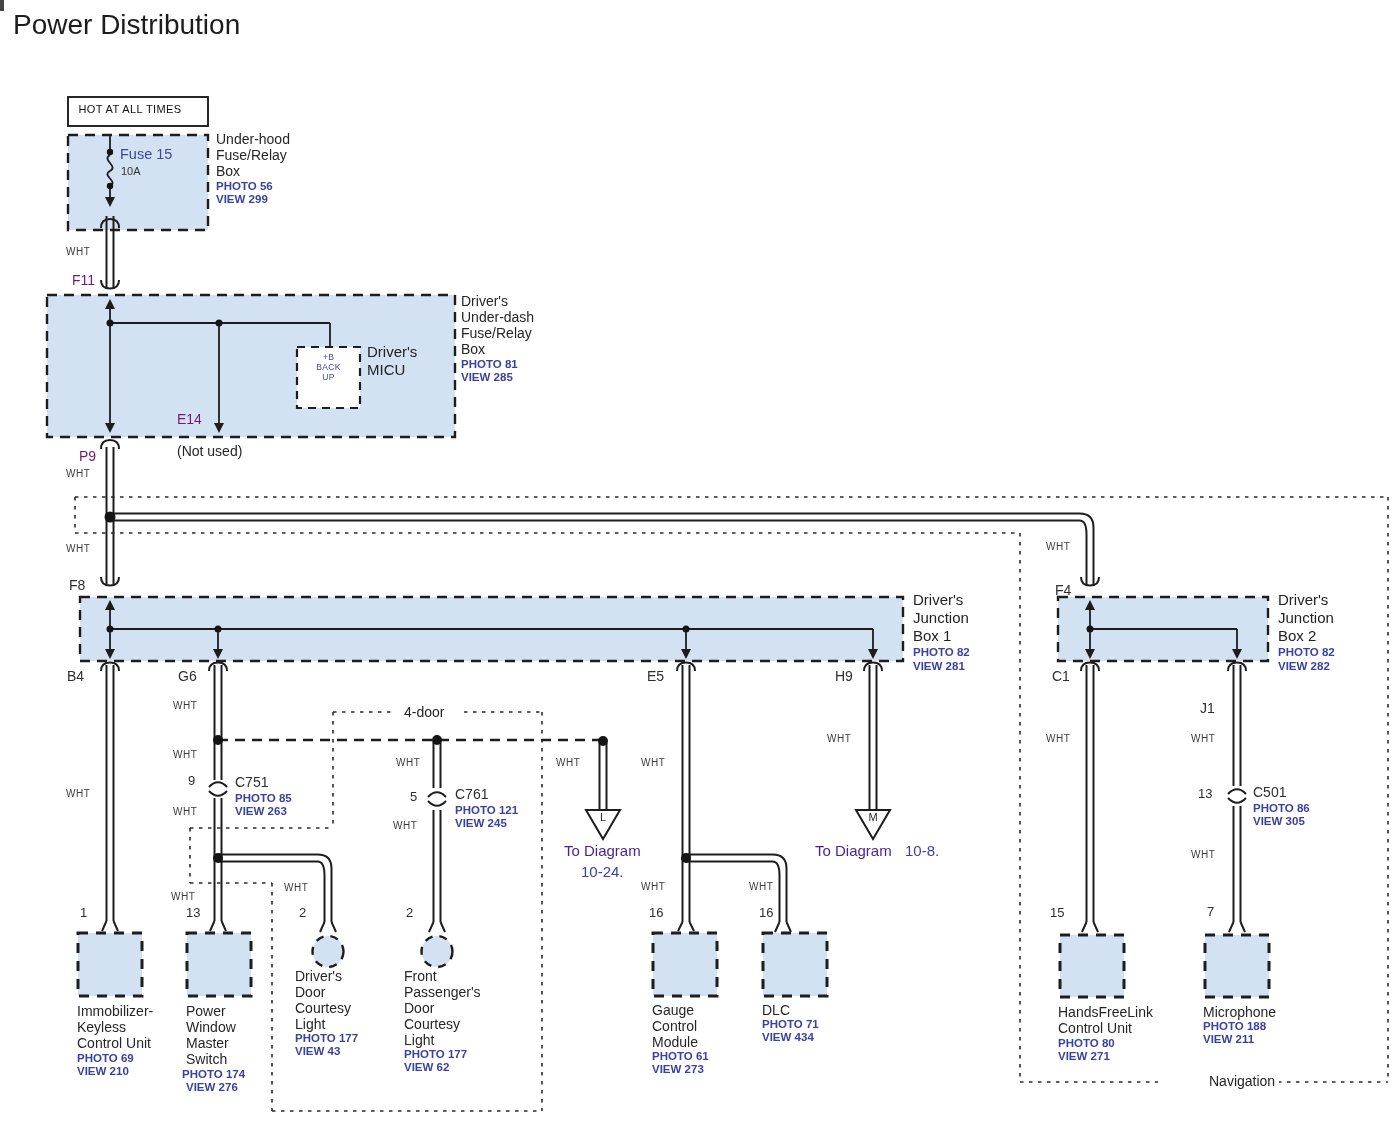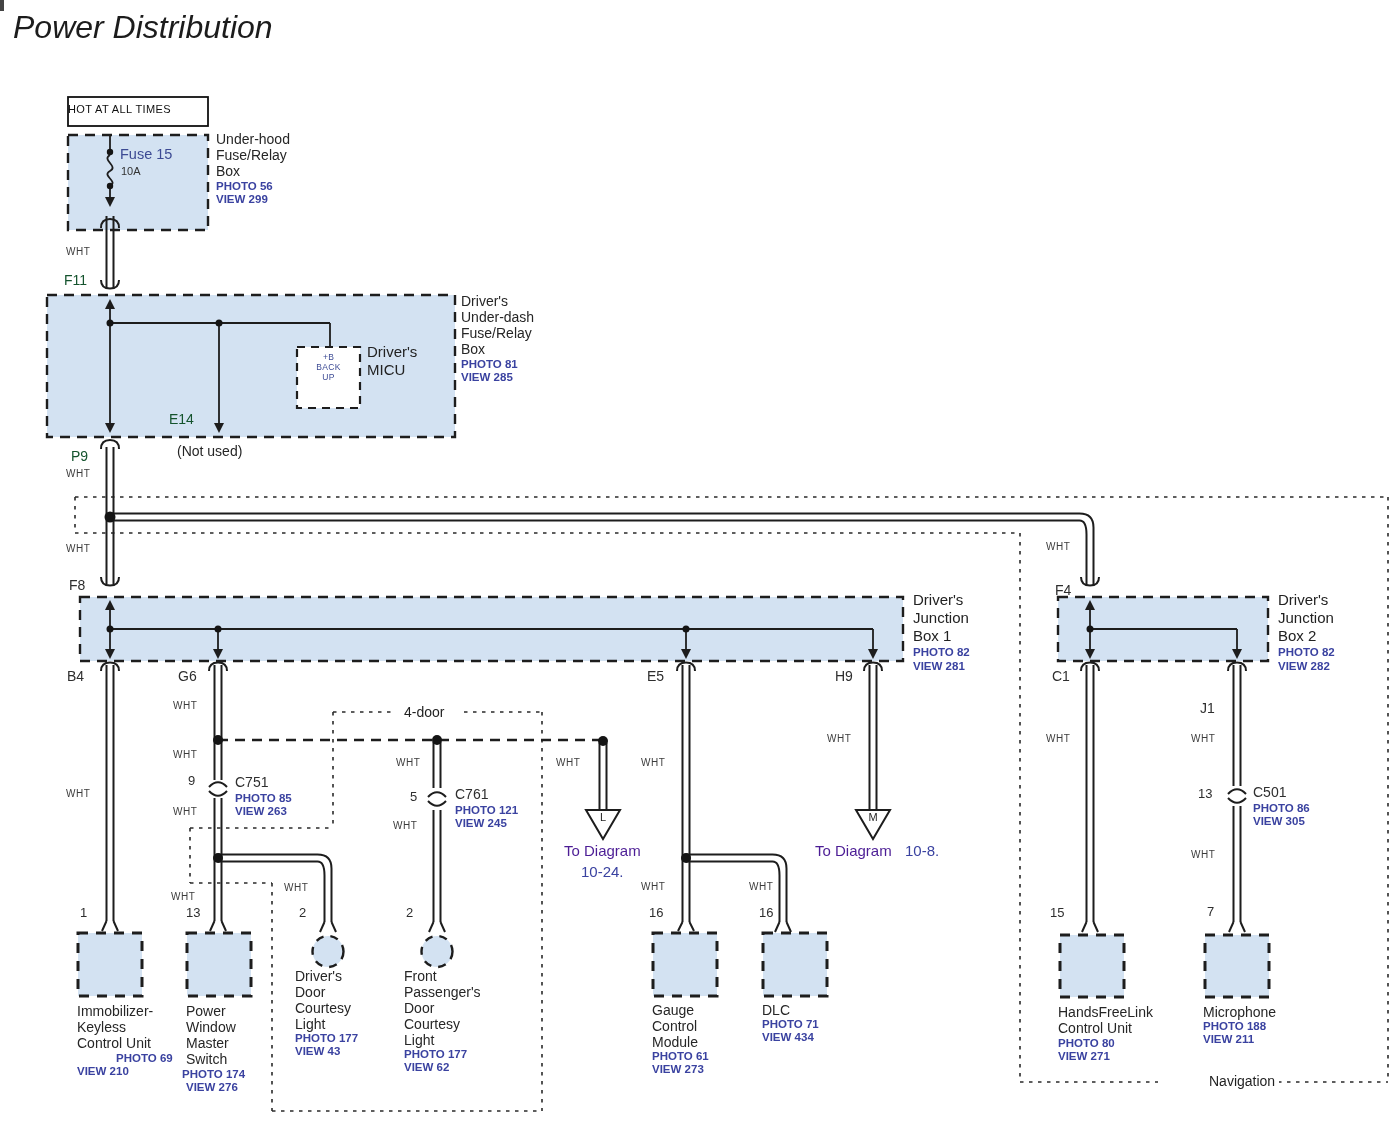--- a/index.html
+++ b/index.html
@@ -1,27 +1,27 @@
 <!DOCTYPE html>
 <html><head>
 <meta charset="utf-8">
 <style>
   html,body{margin:0;padding:0;background:#fff;}
   #stage{position:relative;width:1398px;height:1126px;background:#fff;overflow:hidden;
          font-family:"Liberation Sans",sans-serif;}
   #wires{position:absolute;left:0;top:0;}
   .lbl{position:absolute;white-space:nowrap;color:#262626;}
-  .t-title{font-size:32px;color:#1c1c1c;font-style:italic;}
+  .t-title{font-size:28px;color:#1c1c1c;}
   .t-sub{font-size:19.5px;color:#0d0d0d;}
-  .t-hot{font-size:11px;letter-spacing:.4px;color:#101010;width:124px;text-align:left;}
+  .t-hot{font-size:11px;letter-spacing:.4px;color:#101010;width:124px;text-align:center;}
   .t-comp{font-size:14px;line-height:16px;color:#262626;}
   .t-box{font-size:15px;line-height:18px;color:#222;}
   .t-link{font-size:11.5px;line-height:13px;font-weight:bold;color:#3a42a0;cursor:pointer;}
   .t-conn{font-size:14px;color:#2e2e2e;}
-  .t-navy{color:#14532d;}
+  .t-navy{color:#701a75;margin-left:8px;}
   .t-wht{font-size:10px;letter-spacing:.5px;color:#3c3c3c;}
   .t-pin{font-size:13px;color:#2e2e2e;}
   .t-fuse{font-size:14.5px;color:#3c4a94;}
   .t-amp{font-size:11px;color:#333;}
   .t-micu{font-size:8.5px;line-height:10px;color:#3c4a94;width:61px;text-align:center;letter-spacing:.3px;}
   .t-dia{font-size:15px;color:#4c1d95;}
   .t-ref{font-size:15px;color:#3a42a0;cursor:pointer;}
   .t-letter{font-size:11px;color:#1f1f1f;width:20px;text-align:center;}
   .t-region{font-size:14px;color:#1f1f1f;background:#fff;padding:0 4px;}
 </style>
@@ -192,21 +192,21 @@
   <div class="lbl t-conn" style="left:835px;top:668px;">H9</div>
   <div class="lbl t-conn" style="left:1052px;top:668px;">C1</div>
   <div class="lbl t-conn" style="left:1200px;top:668px;margin-top:32px;">J1</div>
 
   <div class="lbl t-region" style="left:400px;top:704px;">4-door</div>
   <div class="lbl t-region" style="left:1164px;top:1073px;margin-left:41px;">Navigation</div>
 
   <div class="lbl t-wht" style="left:66px;top:788px;">WHT</div>
   <div class="lbl t-pin" style="left:80px;top:905px;">1</div>
   <div class="lbl t-comp" style="left:77px;top:1003px;">Immobilizer-<br>Keyless<br>Control Unit</div>
-  <div class="lbl t-link" style="left:77px;top:1052px;margin-left:39px;">PHOTO 69</div>
+  <div class="lbl t-link" style="left:77px;top:1052px;">PHOTO 69</div>
   <div class="lbl t-link" style="left:77px;top:1065px;">VIEW 210</div>
 
   <div class="lbl t-wht" style="left:173px;top:700px;">WHT</div>
   <div class="lbl t-wht" style="left:173px;top:749px;">WHT</div>
   <div class="lbl t-pin" style="left:188px;top:773px;">9</div>
   <div class="lbl t-conn" style="left:235px;top:774px;">C751</div>
   <div class="lbl t-link" style="left:235px;top:792px;">PHOTO 85</div>
   <div class="lbl t-link" style="left:235px;top:805px;">VIEW 263</div>
   <div class="lbl t-wht" style="left:173px;top:806px;">WHT</div>
   <div class="lbl t-wht" style="left:171px;top:891px;">WHT</div>

